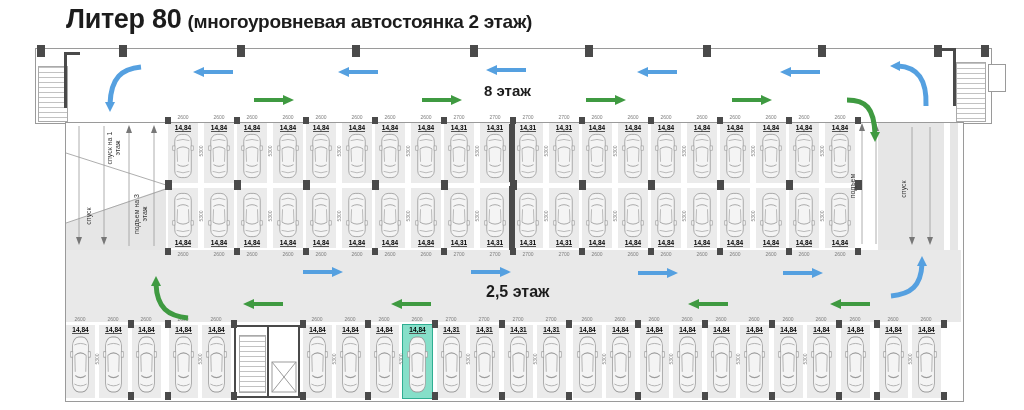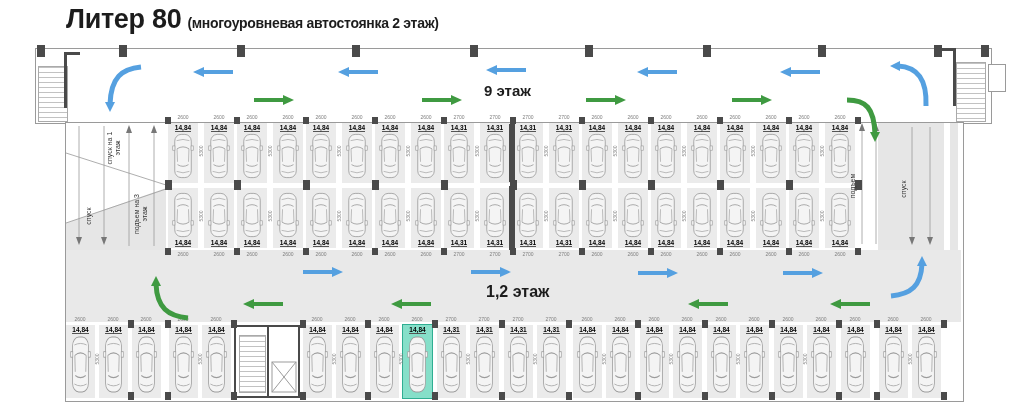--- a/index.html
+++ b/index.html
@@ -1,20 +1,20 @@
 <!DOCTYPE html>
 <html><head>
 <meta charset="utf-8">
 <style>
   html,body{margin:0;padding:0;background:#fff;}
   .stage{position:relative;width:1024px;height:410px;background:#fff;
          font-family:"Liberation Sans",sans-serif;overflow:hidden;}
   .title{position:absolute;left:66px;top:4px;color:#1c1c1c;letter-spacing:-0.3px;white-space:nowrap;}
   .t-main{font-size:27px;font-weight:bold;}
-  .t-sub{font-size:14px;font-weight:bold;margin-left:6px;}
+  .t-sub{font-size:19px;font-weight:bold;margin-left:6px;}
   .top-aisle{position:absolute;left:35px;top:48px;width:955px;height:74px;border:1px solid #9a9a9a;background:#fff;}
   .main-body{position:absolute;left:65px;top:122px;width:897px;height:278px;border:1px solid #9a9a9a;background:#fff;}
   .mid-aisle{position:absolute;left:66px;top:250px;width:895px;height:72px;background:#e9e9e9;}
   .stairs{position:absolute;border:1px solid #aaa;
           background:repeating-linear-gradient(to bottom,#c2c2c2 0 1px,transparent 1px 5px);}
   .annex{position:absolute;left:988px;top:64px;width:16px;height:26px;border:1px solid #9a9a9a;background:#fff;}
   .floor-label{position:absolute;font-size:15px;font-weight:bold;color:#1c1c1c;z-index:6;white-space:nowrap;}
   .label-2{left:484px;top:82px;}
   .label-25{left:486px;top:283px;font-size:16px;}
   .rlabel{position:absolute;font-size:7px;color:#333;text-align:center;line-height:1.15;
@@ -1181,20 +1181,20 @@
         <div style="width:0;height:0;border-top:5px solid transparent;border-bottom:5px solid transparent;border-left:11px solid #55a0e0"></div>
       </div>
       <div class="arr" style="left:888px;top:252px">
     <svg width="44" height="52" viewBox="0 0 44 52">
           <path d="M3,44 C23,42 33,34 34,12" fill="none" stroke="#55a0e0" stroke-width="5"></path>
     <polygon points="29,14 39,14 34,4" fill="#55a0e0"></polygon>
         </svg>
       </div>
     </div>
 
-  <div class="floor-label label-2">9 этаж</div>
-  <div class="floor-label label-25">1,2 этаж</div>
+  <div class="floor-label label-2">8 этаж</div>
+  <div class="floor-label label-25">2,5 этаж</div>
   <div class="rlabel" style="left:95px;top:140px;width:38px">спуск на 1 этаж</div>
   <div class="rlabel" style="left:74px;top:212px;width:30px">спуск</div>
   <div class="rlabel" style="left:120px;top:206px;width:42px">подъем на 3 этаж</div>
   <div class="rlabel" style="left:834px;top:182px;width:38px">подъем</div>
   <div class="rlabel" style="left:889px;top:185px;width:30px">спуск</div>
 </div>
 
 </body></html>

